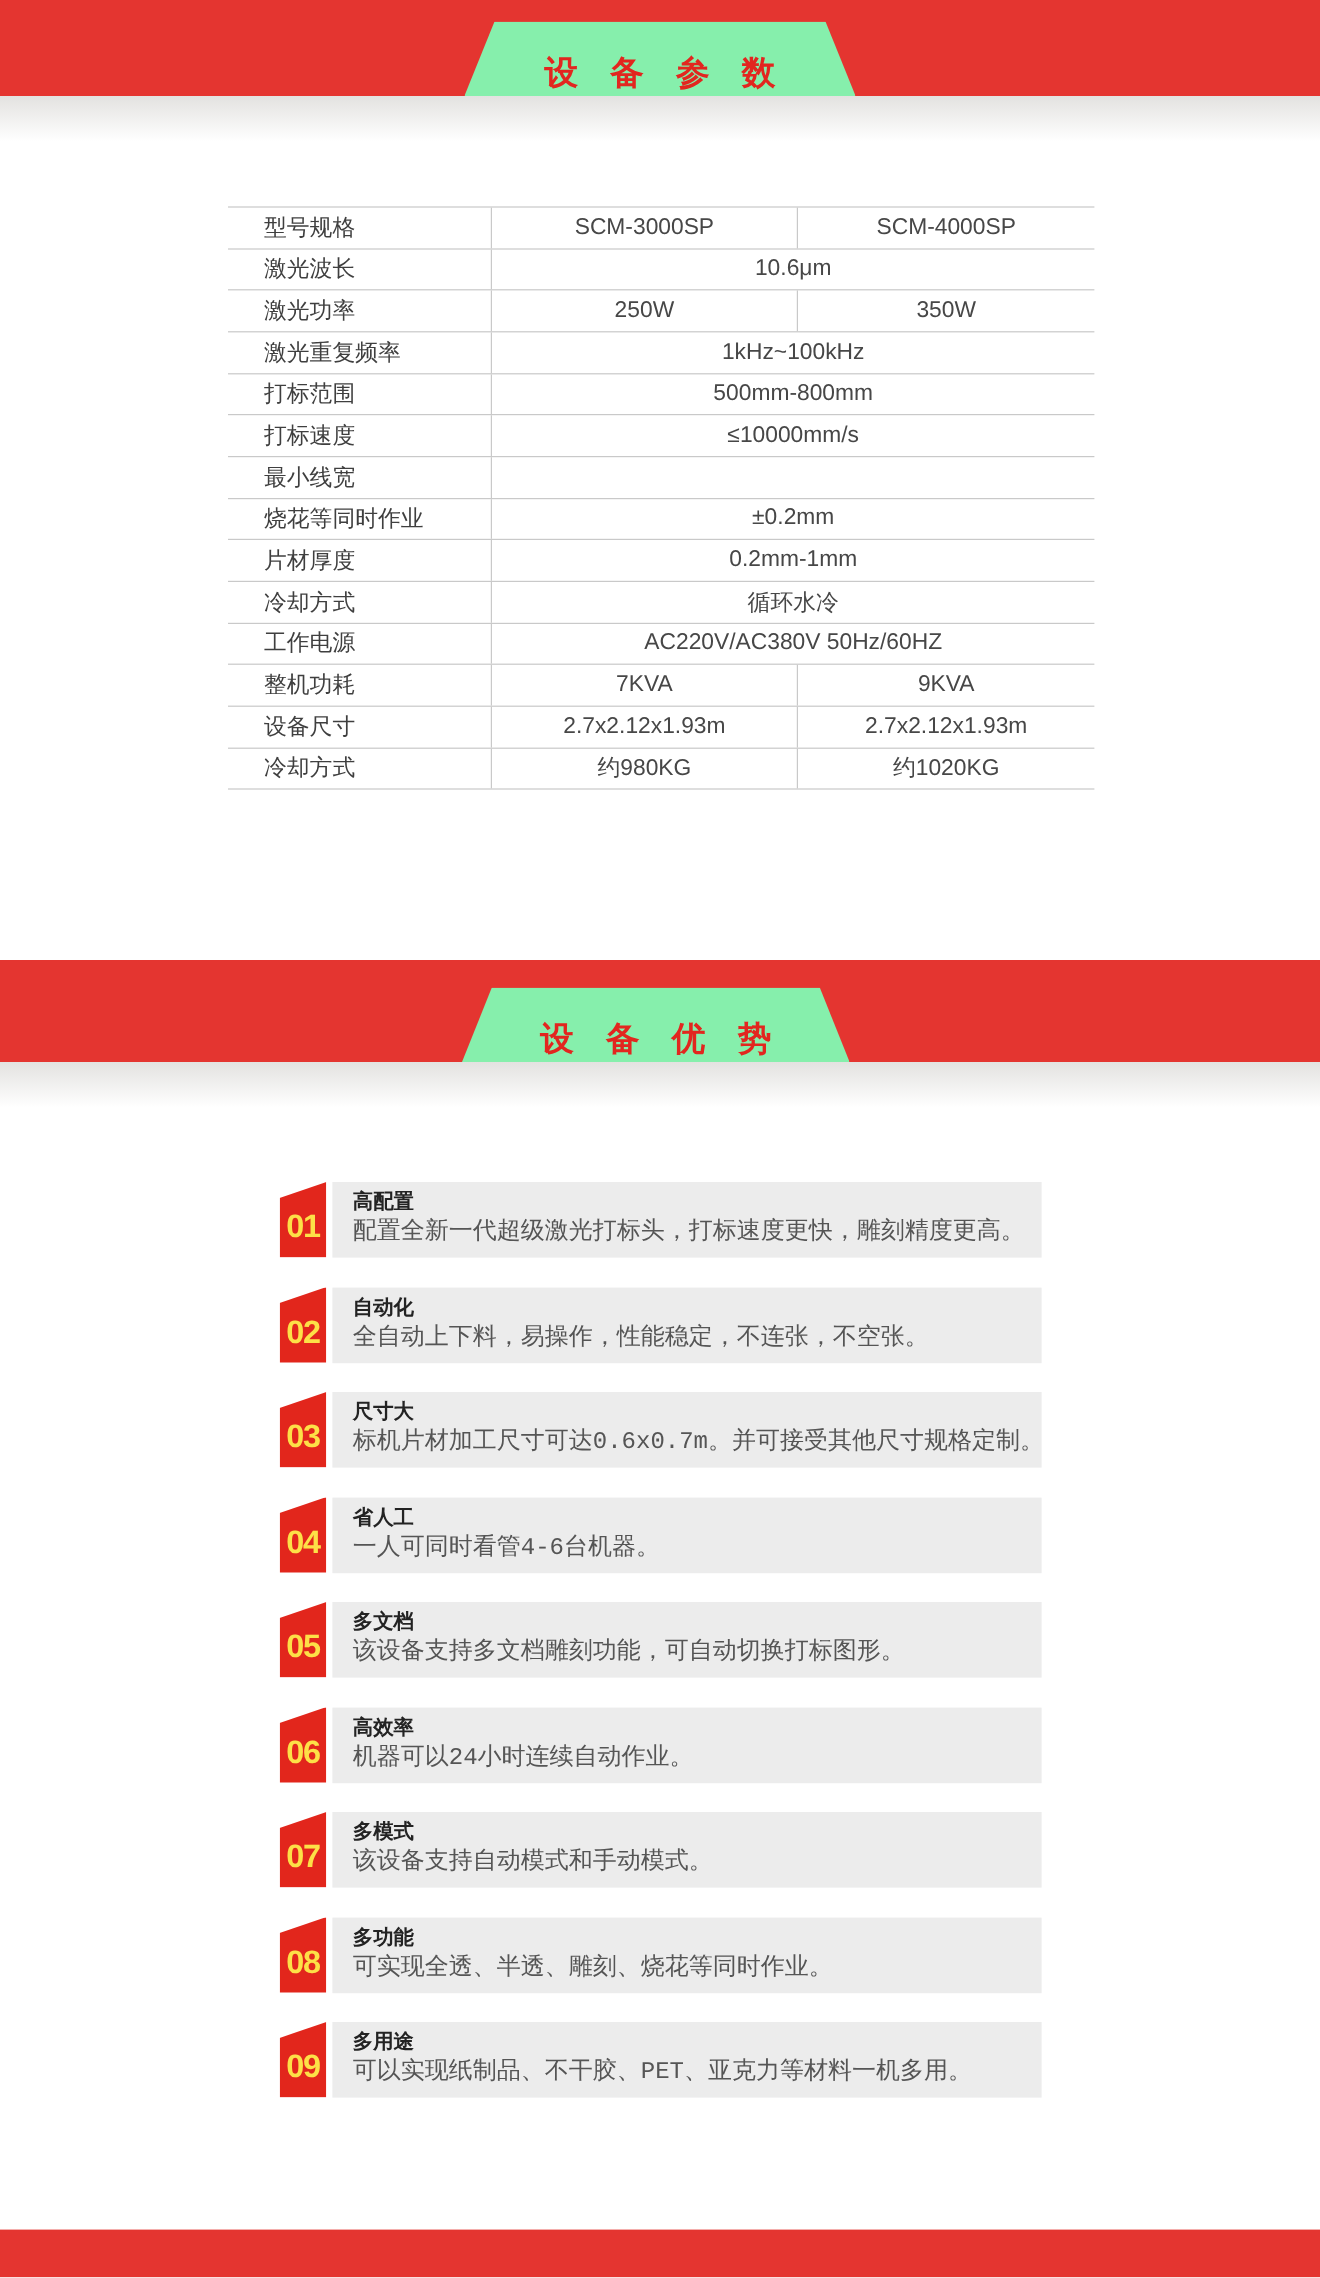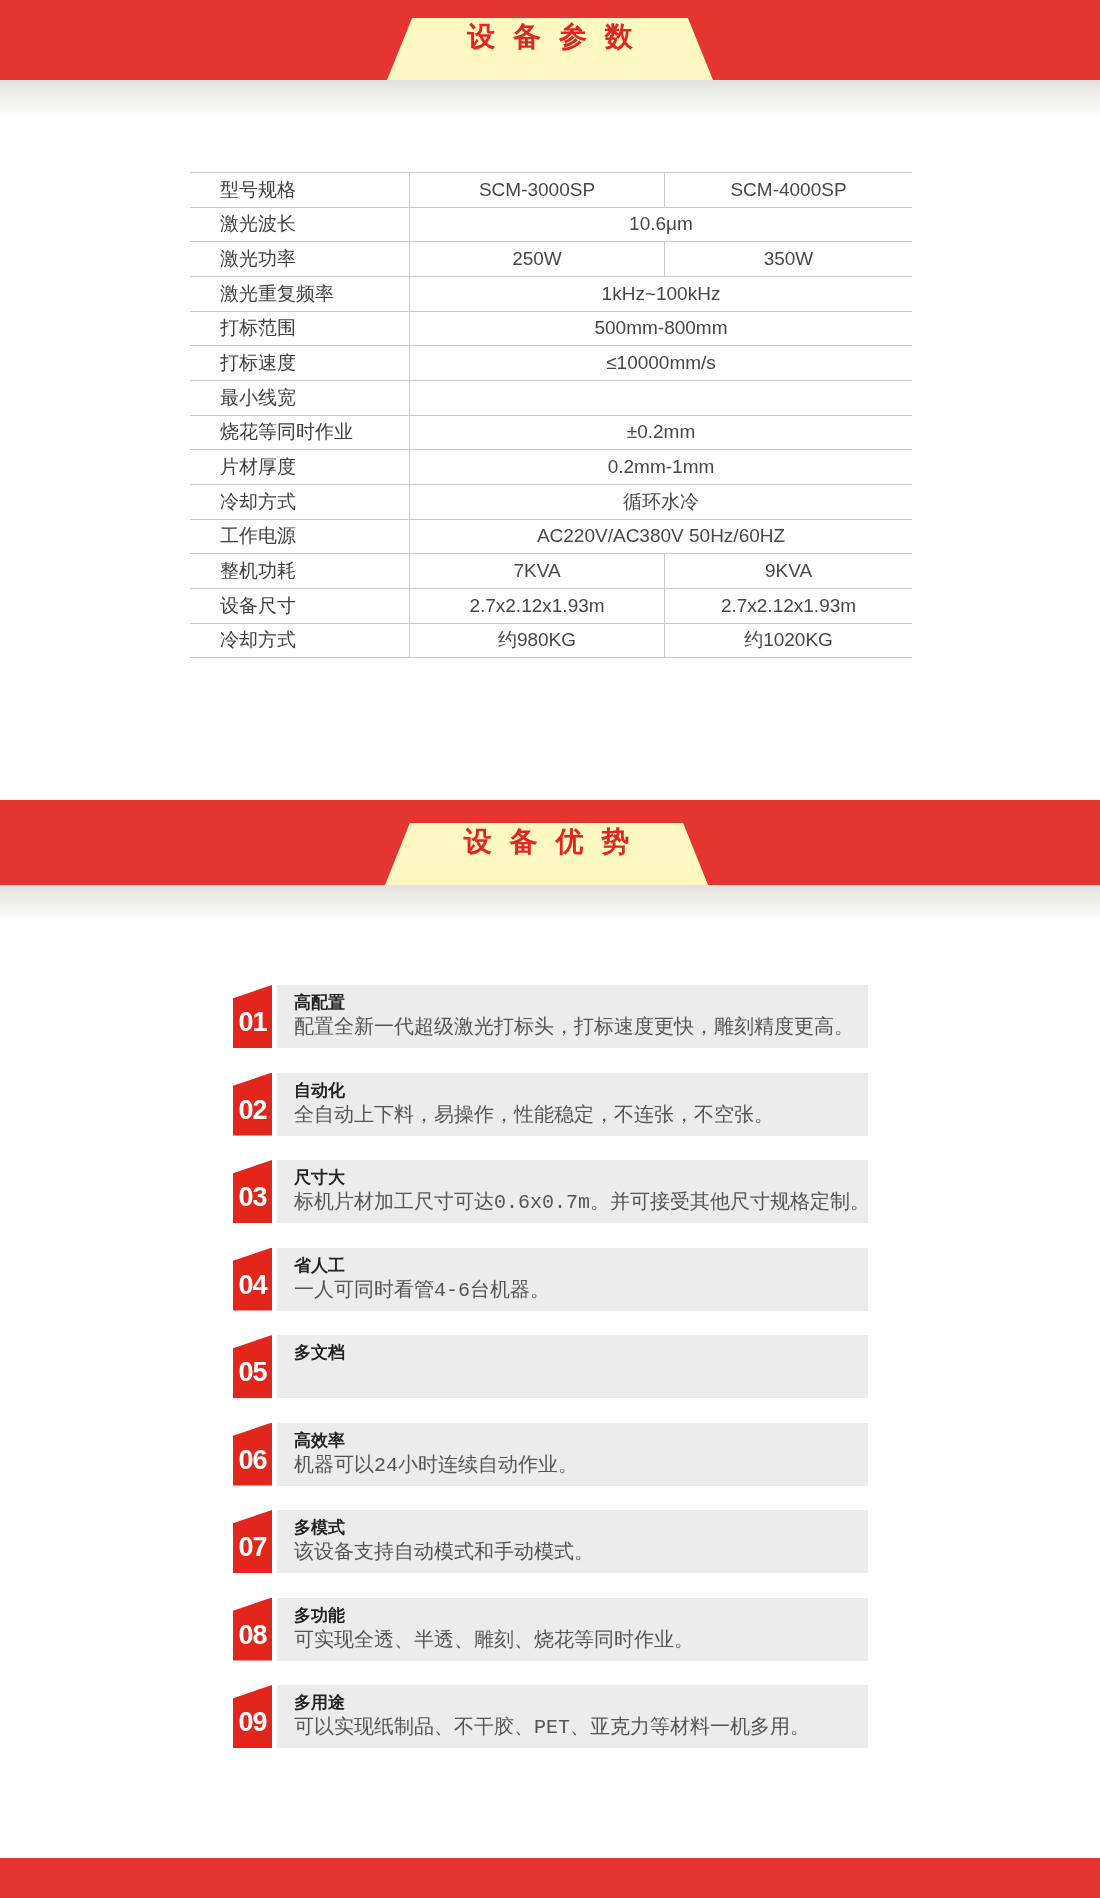--- a/index.html
+++ b/index.html
@@ -6,23 +6,24 @@
   .page{
     position:relative;width:1100px;height:1898px;margin:0 auto;
     background:#ffffff;overflow:hidden;
     font-family:"Liberation Sans","DejaVu Sans",sans-serif;
   }
   
   .band{position:absolute;left:0;width:1100px;background:#e43530;}
   .band-top{top:0;height:80px;}
   .band-mid{top:800px;height:85px;}
   .trapezoid{
-    position:absolute;background:#fef9c3;
-    display:flex;align-items:flex-start;justify-content:center;
+    position:absolute;background:#86efac;
+    display:flex;align-items:flex-end;justify-content:center;
     clip-path:polygon(7.7% 0,92.3% 0,100% 100%,0 100%);
+    font-family:Liberation Mono, monospace;
   }
   .trap-top{left:387px;top:18px;width:326px;height:62px;}
   .trap-mid{left:385px;top:823px;width:323px;height:62px;}
   .band-title{
     font-size:28px;font-weight:700;color:#e2261f;
     letter-spacing:5px;padding-left:5px;white-space:nowrap;
   }
   .band-shadow{position:absolute;left:0;width:1100px;height:38px;
     background:linear-gradient(to bottom,#e3e2e0,#ffffff);}
   .shadow-top{top:80px;}
@@ -42,21 +43,21 @@
   .tvspan{flex:1;justify-content:center;}
 
   
   .adv-list{position:absolute;left:233px;top:985px;width:635px;}
   .adv-item{display:flex;height:63px;margin-bottom:24.5px;}
   .adv-badge{
     width:39px;height:63px;background:#e2261c;
     clip-path:polygon(0 21%,100% 0,100% 100%,0 100%);
     display:flex;align-items:center;justify-content:center;
     padding-top:12px;box-sizing:border-box;
-    color:#ffffff;font-size:27px;font-weight:700;letter-spacing:-1px;
+    color:#fde047;font-size:27px;font-weight:700;letter-spacing:-1px;
     flex:none;
   }
   .adv-box{
     width:591px;margin-left:5px;background:#ececec;
     box-sizing:border-box;padding:8px 10px 0 17px;overflow:hidden;font-family:Liberation Mono, monospace;
   }
   .adv-title{font-size:17px;font-weight:700;color:#232323;line-height:22px;white-space:nowrap;}
   .adv-desc{font-size:20px;color:#555555;line-height:25px;white-space:nowrap;}
 </style>
 </head>
@@ -165,20 +166,21 @@
       <div class="adv-badge">04</div>
       <div class="adv-box">
         <div class="adv-title">省人工</div>
         <div class="adv-desc">一人可同时看管4-6台机器。</div>
       </div>
     </div>
     <div class="adv-item">
       <div class="adv-badge">05</div>
       <div class="adv-box">
         <div class="adv-title">多文档</div>
+        <div class="adv-desc">该设备支持多文档雕刻功能，可自动切换打标图形。</div>
       </div>
     </div>
     <div class="adv-item">
       <div class="adv-badge">06</div>
       <div class="adv-box">
         <div class="adv-title">高效率</div>
         <div class="adv-desc">机器可以24小时连续自动作业。</div>
       </div>
     </div>
     <div class="adv-item">

